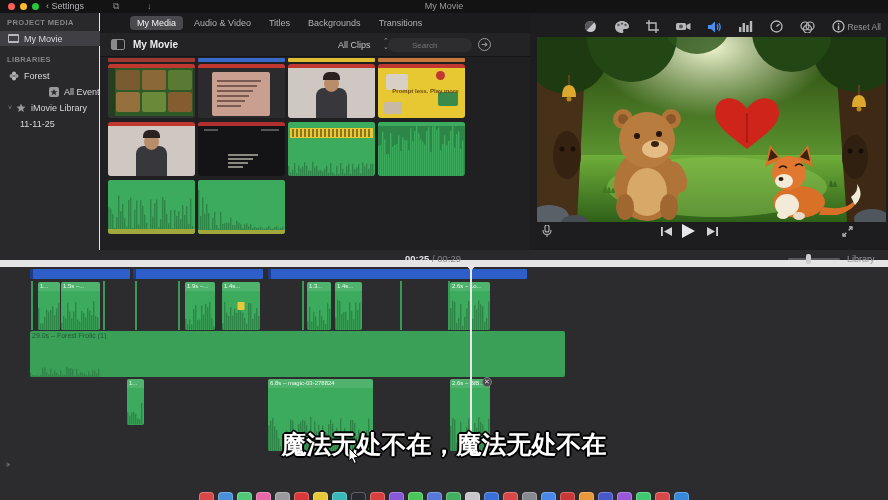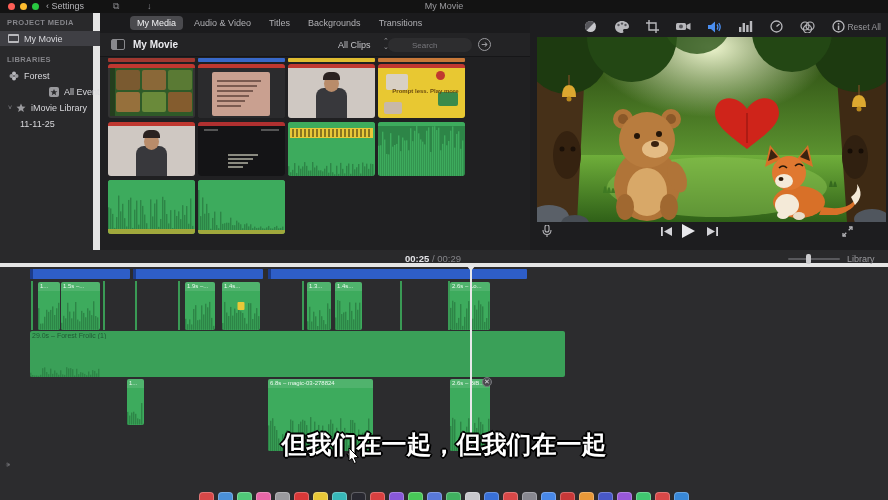--- a/index.html
+++ b/index.html
@@ -12,21 +12,21 @@
   .abs { position:absolute; }
 
   
   #titlebar { left:0; top:0; width:888px; height:13px; background:#131313; }
   .tl-dot { position:absolute; top:3px; width:7px; height:7px; border-radius:50%; }
   #back-btn { position:absolute; left:46px; top:1px; color:#b4b4b8; font-size:9px; }
   .tb-icon { position:absolute; top:1px; color:#8a8a8e; font-size:9px; }
   #win-title { position:absolute; left:0; top:1px; width:888px; text-align:center; color:#9a9a9e; font-size:9px; }
 
   
-  #sidebar { left:0; top:13px; width:100px; height:237px; background:#29292b; border-right:7px solid #e5e5e5; }
+  #sidebar { left:0; top:13px; width:100px; height:237px; background:#29292b; border-right:1px solid #e5e5e5; }
   .side-header { position:absolute; left:7px; color:#85858a; font-size:7.5px; font-weight:bold; letter-spacing:.4px; }
   .side-item { position:absolute; left:0; width:100px; height:15px; display:flex; align-items:center; gap:5px; padding-left:8px; color:#d8d8dc; font-size:9px; }
   .side-item.sel { background:#3f3f44; }
   .side-item .sicon { width:11px; height:11px; flex:0 0 11px; display:flex; align-items:center; justify-content:center; }
   .side-item.indent { padding-left:20px; }
 
   
   #center { left:100px; top:13px; width:430px; height:237px; background:#1f1f21; }
   #tabsbar { position:absolute; left:0; top:0; width:430px; height:20px; background:#1b1b1d; display:flex; align-items:center; justify-content:flex-start; padding-left:30px; gap:4px; }
   .tab { color:#b0b0b4; font-size:9px; padding:2px 7px; border-radius:4px; white-space:nowrap; }
@@ -49,21 +49,21 @@
   .wave-svg { position:absolute; left:0; bottom:0; }
 
   
   #preview { left:530px; top:13px; width:358px; height:237px; background:#1d1d1f; }
   .pv-icon { position:absolute; top:6px; width:17px; height:15px; display:flex; align-items:center; justify-content:center; }
   #reset-all { position:absolute; right:7px; top:9px; color:#9a9a9e; font-size:8.5px; }
   #viewer { position:absolute; left:7px; top:24px; width:349px; height:185px; background:#000; }
   .tp-btn { position:absolute; display:flex; align-items:center; justify-content:center; }
 
   
-  #tl-header { left:0; top:250px; width:888px; height:17px; background:#29292b; border-bottom:4px solid #e5e5e5; }
+  #tl-header { left:0; top:250px; width:888px; height:17px; background:#29292b; border-bottom:7px solid #e5e5e5; }
   #tl-time { position:absolute; left:405px; top:3px; font-size:9.5px; }
   #tl-time .cur { color:#e4e4e8; font-weight:bold; }
   #tl-time .tot { color:#85858a; }
   #zoom-slider { position:absolute; left:788px; top:8px; width:52px; height:2px; background:#58585c; border-radius:1px; }
   #zoom-knob { position:absolute; left:18px; top:-4px; width:5px; height:10px; background:#cccccf; border-radius:2px; }
   #settings-label { position:absolute; left:847px; top:4px; color:#9a9a9e; font-size:9px; }
 
   #timeline { left:0; top:267px; width:888px; height:233px; background:#2c2c2e; }
   .title-bar { position:absolute; top:2px; height:10px; background:#2e5ec8; border-radius:1px; }
   .title-bar::before { content:""; position:absolute; left:0; top:0; width:3px; height:10px; background:#1c3c8a; }
@@ -955,21 +955,21 @@
           <rect x="36" y="20.619848207524626" width="1.4" height="13.380151792475372" fill="#2d8547"></rect>
           <rect x="38" y="1.758364038096623" width="1.4" height="32.24163596190338" fill="#2d8547"></rect>
         </svg>
         <div class="clabel">2.6s – BiB...</div>
       </div>
       <div class="xbadge" style="left: 482px; top: 110px;">✕</div>
       <div id="playhead-line" style="left: 470px; top: 0px; height: 184px;"></div>
       <div id="playhead-tri" style="left: 466px; top: -2px;"></div>
     </div>
 
-  <div id="subtitle-zh" class="subtitle">但我们在一起，但我们在一起</div>
+  <div id="subtitle-zh" class="subtitle">魔法无处不在，魔法无处不在</div>
 
   <div id="dock">
       <div class="dock-icon" style="background: rgb(216, 72, 72);"></div>
       <div class="dock-icon" style="background: rgb(74, 144, 216);"></div>
       <div class="dock-icon" style="background: rgb(80, 200, 120);"></div>
       <div class="dock-icon" style="background: rgb(232, 104, 168);"></div>
       <div class="dock-icon" style="background: rgb(154, 154, 158);"></div>
       <div class="dock-icon" style="background: rgb(216, 56, 56);"></div>
       <div class="dock-icon" style="background: rgb(232, 200, 56);"></div>
       <div class="dock-icon" style="background: rgb(56, 184, 184);"></div>

